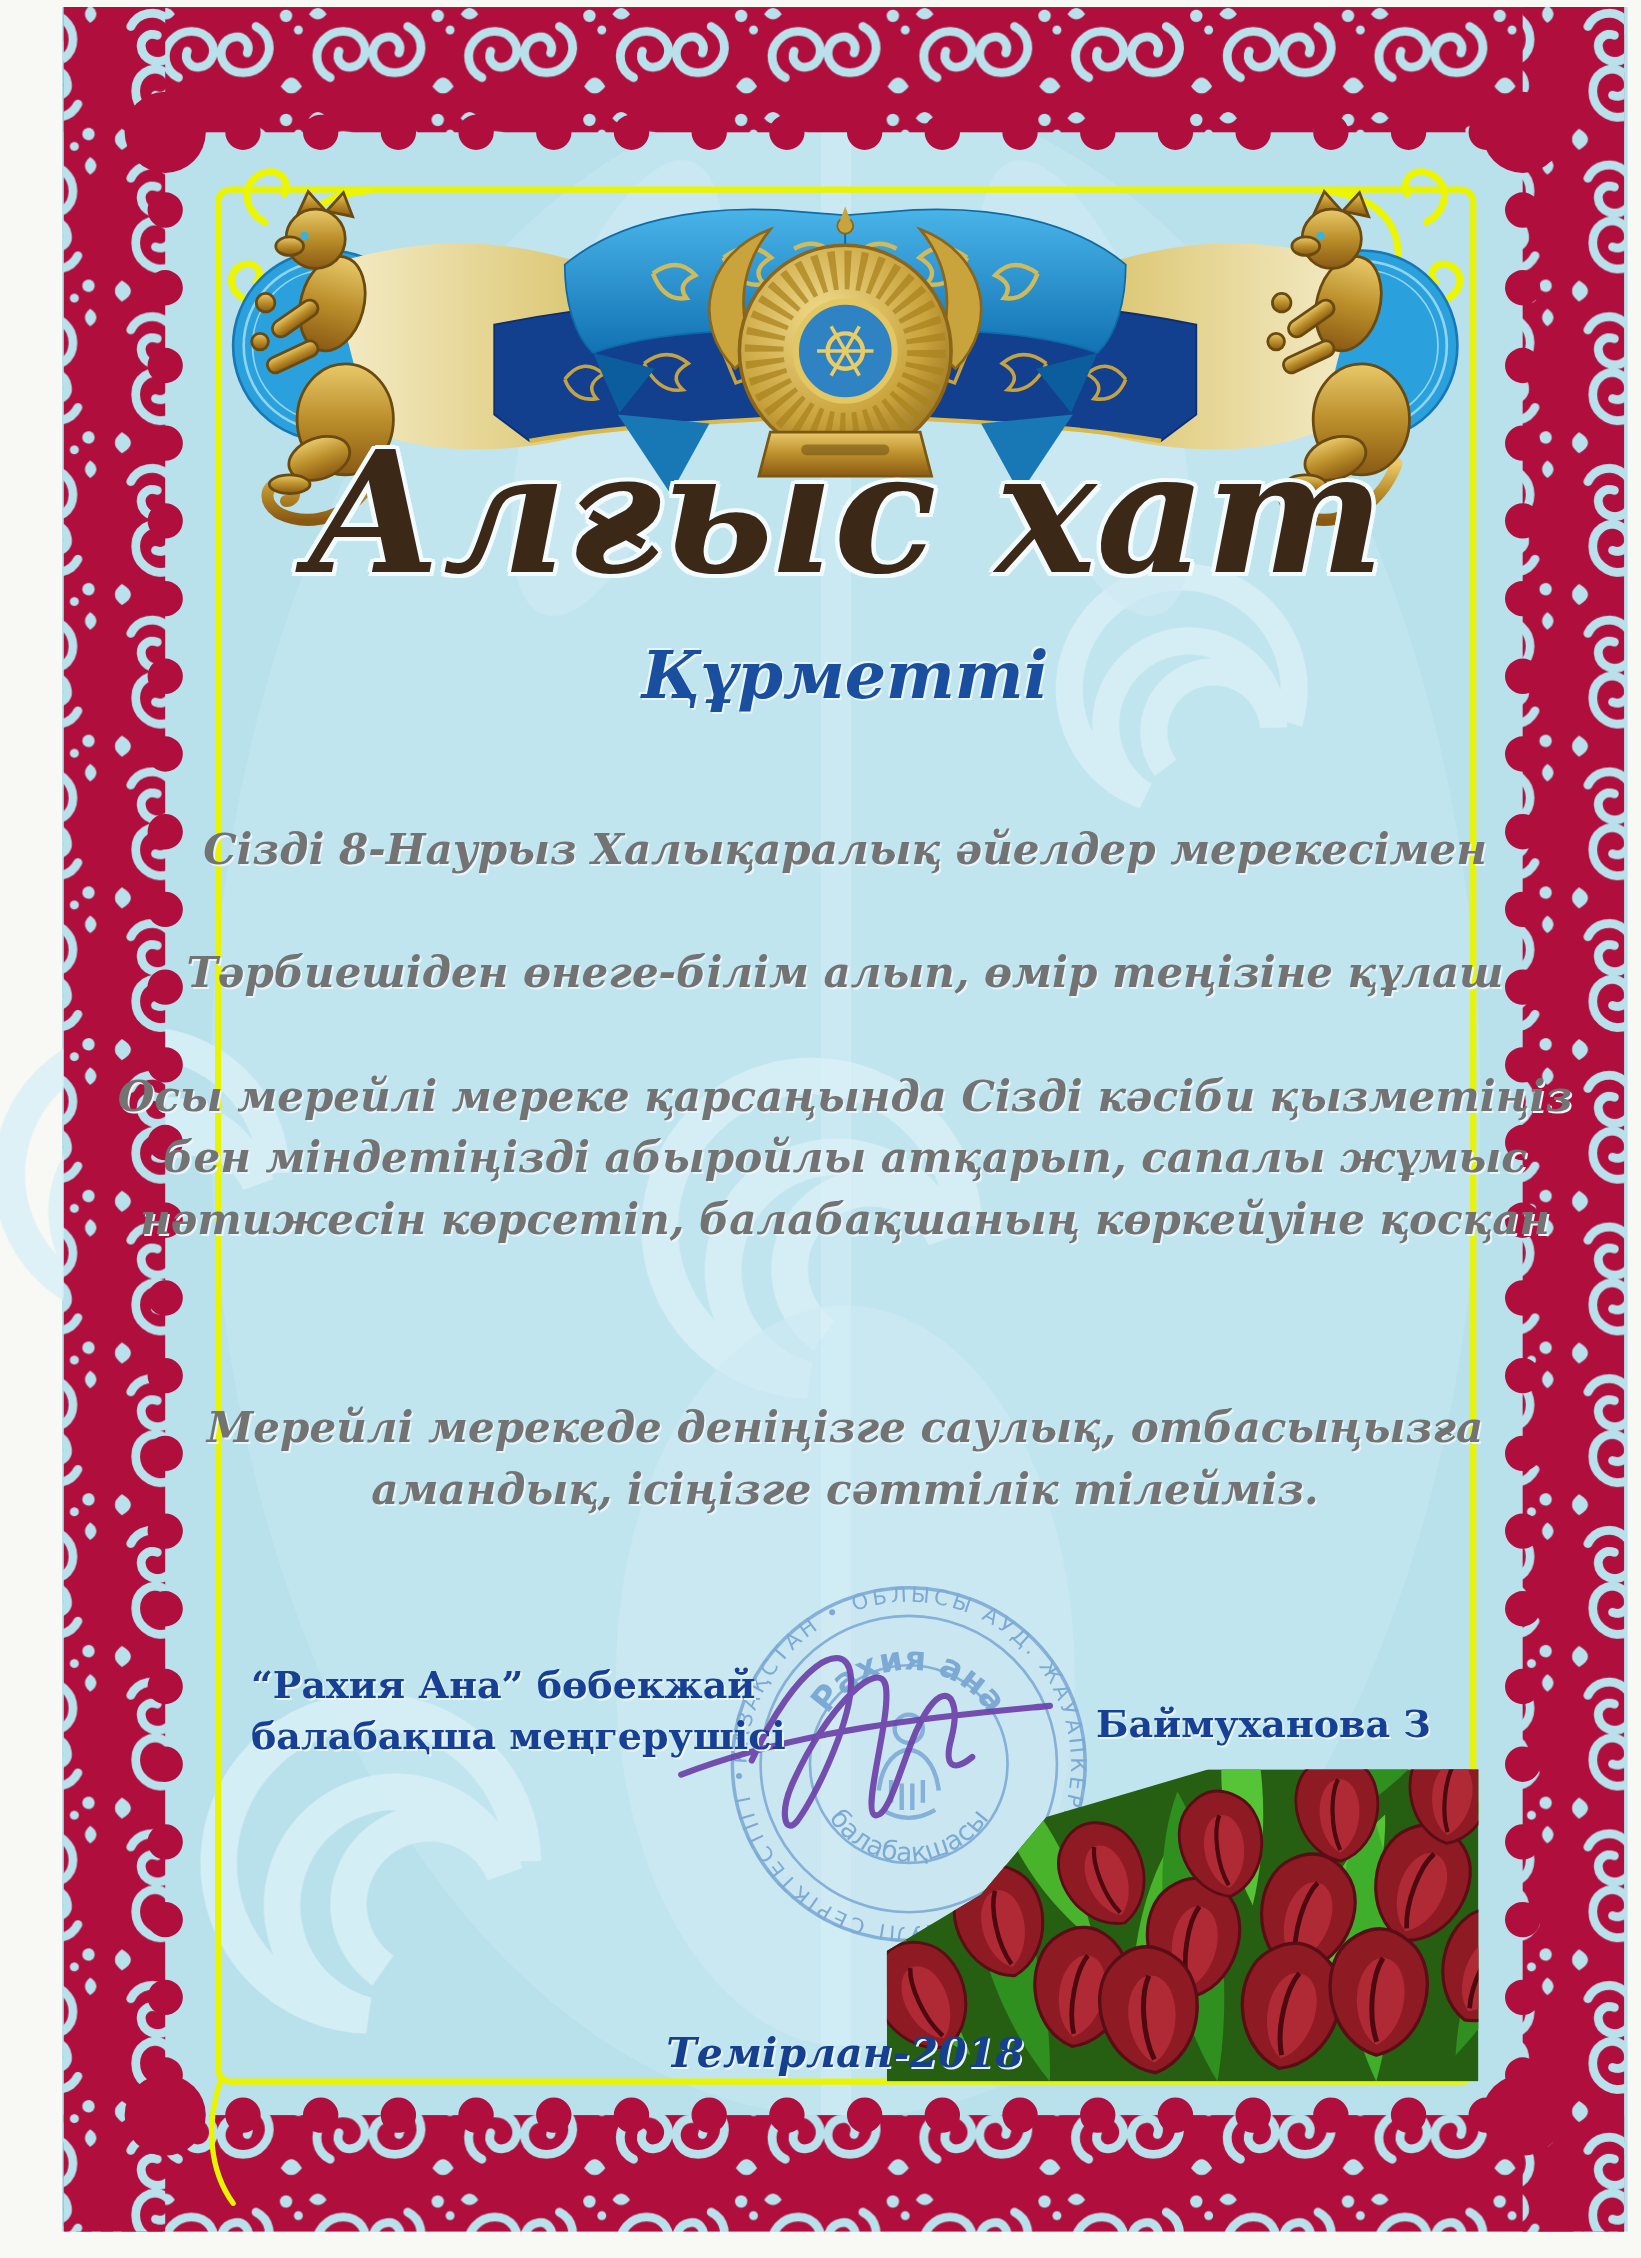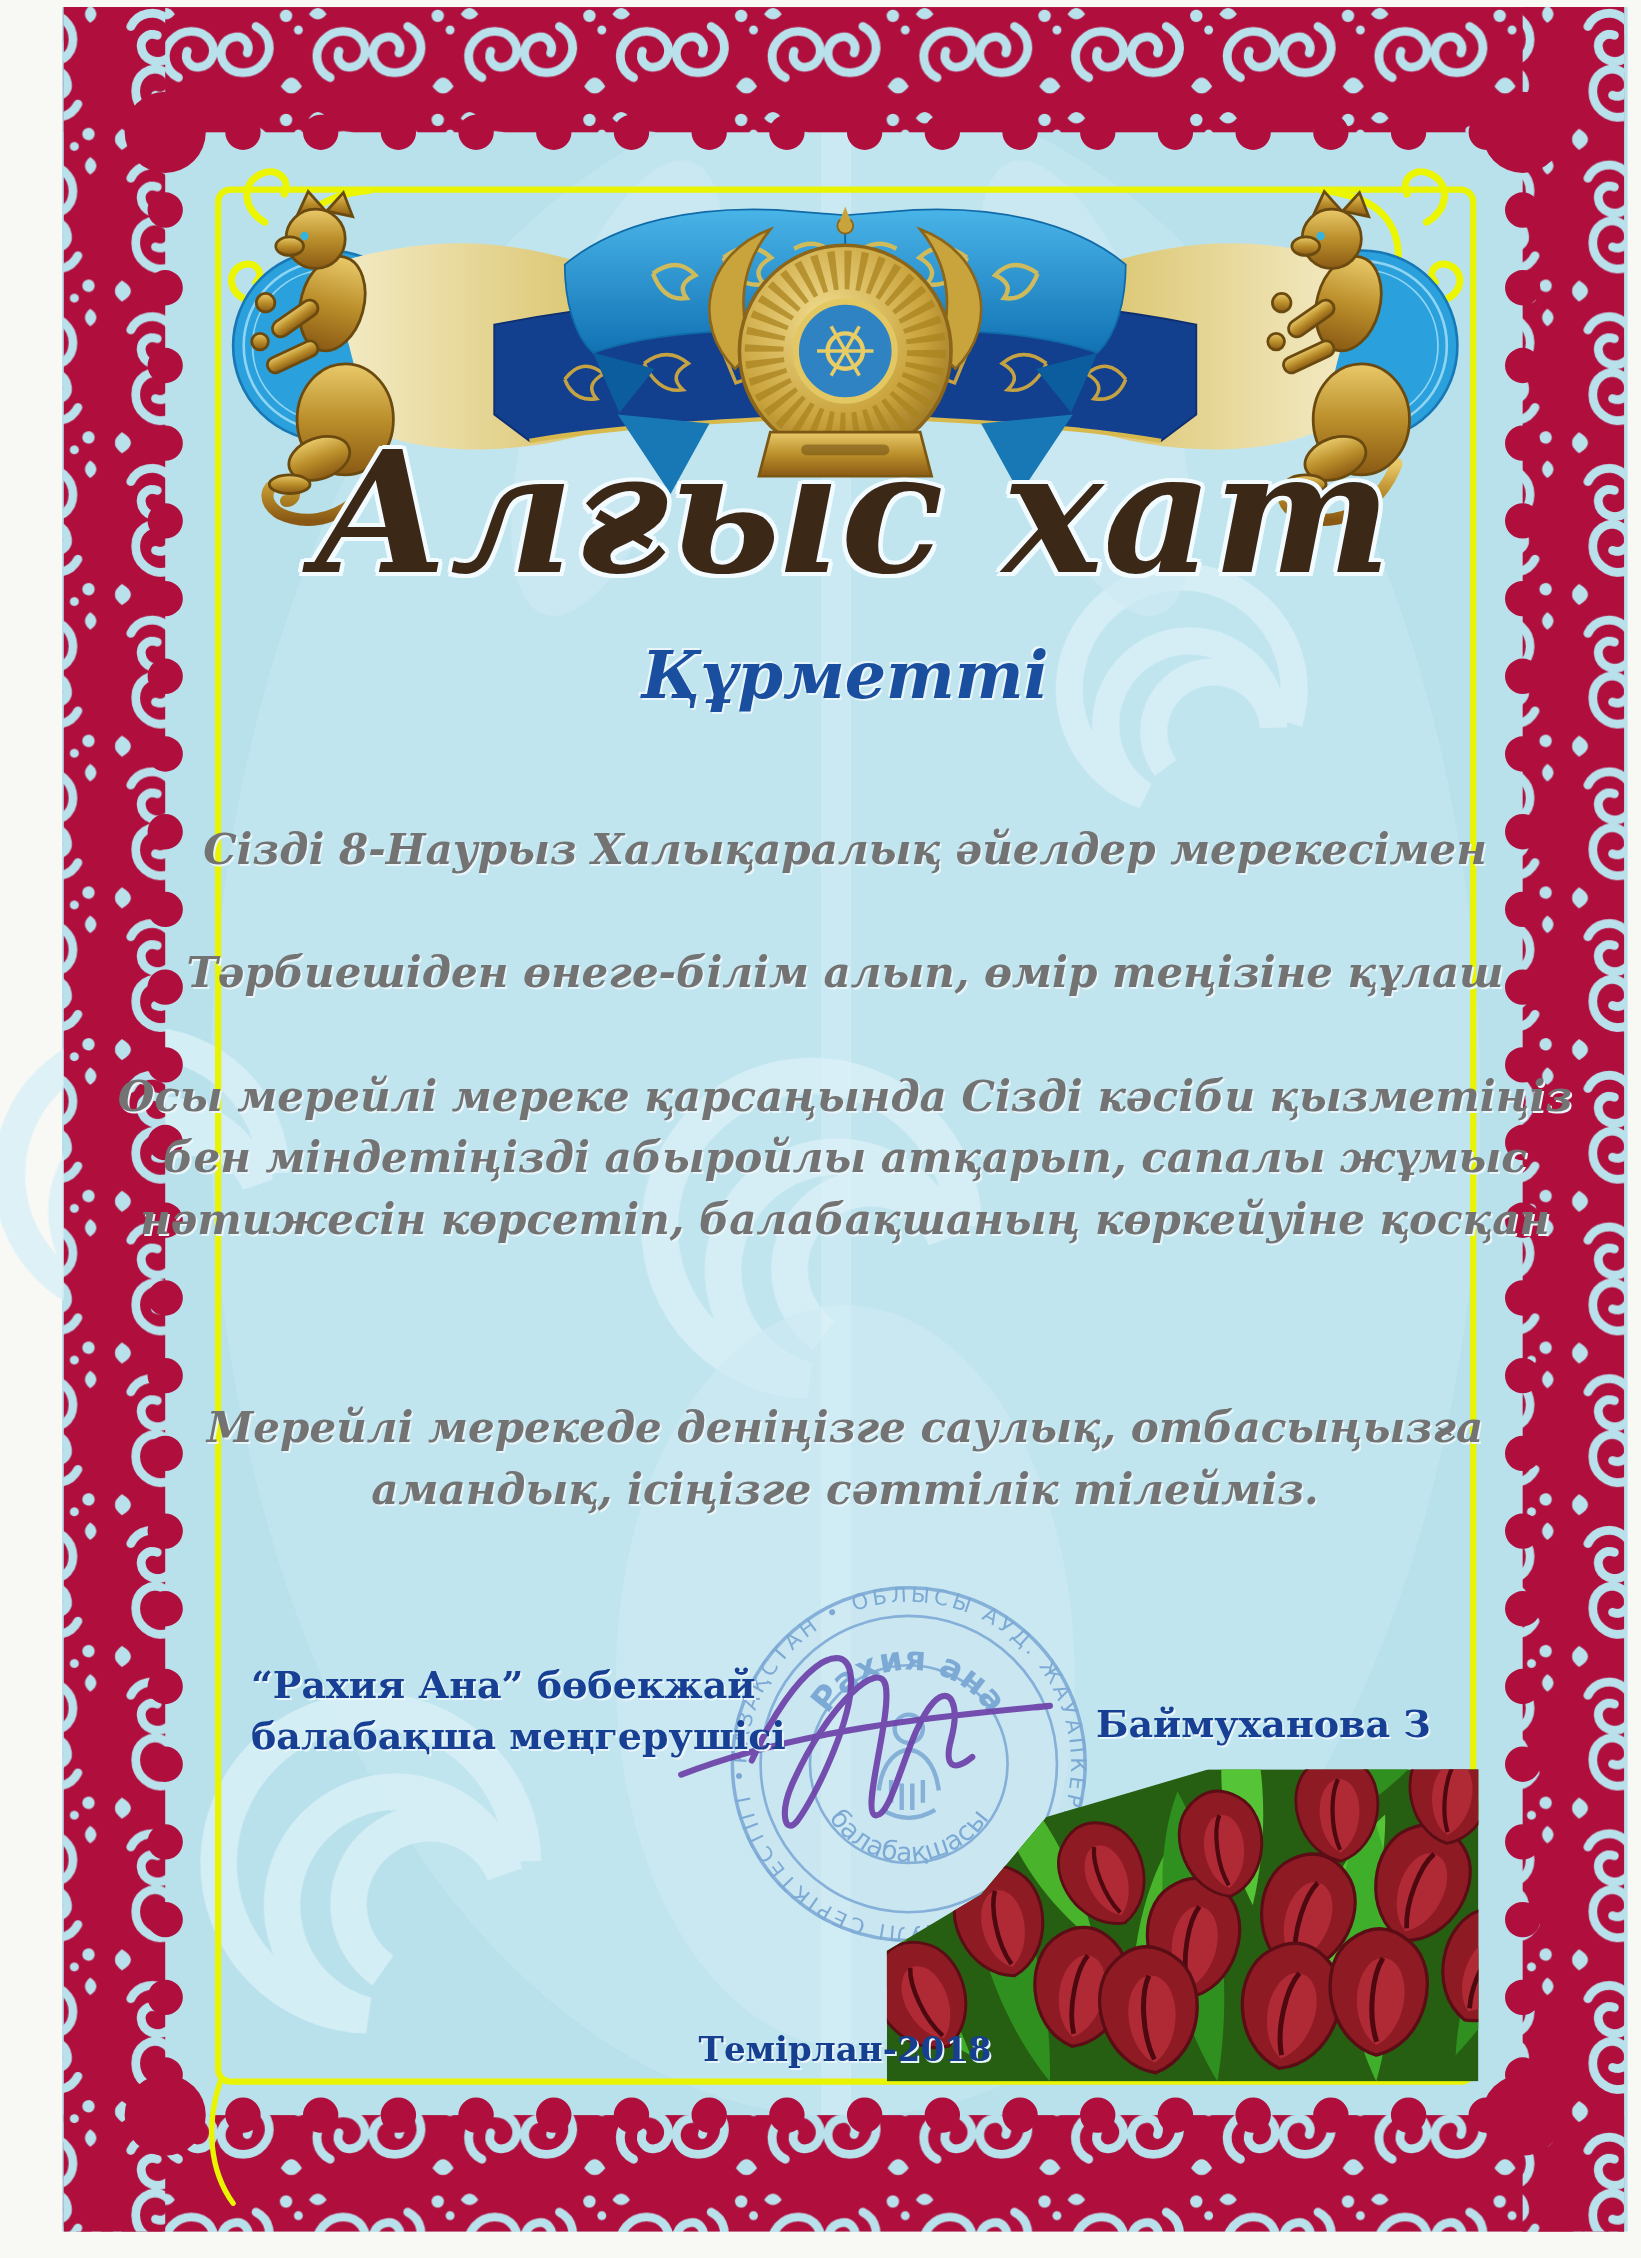--- a/index.html
+++ b/index.html
@@ -3,31 +3,31 @@
 <meta charset="utf-8">
 <style>
   html,body{margin:0;padding:0;background:#f8f8f4;}
   .stage{position:relative;width:1642px;height:2258px;overflow:hidden;
          font-family:"DejaVu Serif","Liberation Serif",serif;}
   .layer{position:absolute;left:0;top:0;}
   .ctext{position:absolute;left:845px;transform:translateX(-50%);
          white-space:nowrap;text-align:center;z-index:5;}
   .title{top:413px;font-size:169px;font-style:italic;font-weight:bold;color:#3b2817;
          text-shadow:-3.5px -3.5px 0 #f2fbff,3.5px -3.5px 0 #f2fbff,-3.5px 3.5px 0 #f2fbff,3.5px 3.5px 0 #f2fbff,
-                     0 4.4px 0 #f2fbff,0 -4.4px 0 #f2fbff,4.4px 0 0 #f2fbff,-4.4px 0 0 #f2fbff;margin-left:7px;}
+                     0 4.4px 0 #f2fbff,0 -4.4px 0 #f2fbff,4.4px 0 0 #f2fbff,-4.4px 0 0 #f2fbff;}
   .greeting{top:637px;font-size:65px;font-style:italic;font-weight:bold;color:#1a4fa0;
          text-shadow:1.8px 1.8px 0 #e8f5fa,-1.8px -1.8px 0 #e8f5fa;text-align:center;}
   .recipient{top:711px;font-size:51px;font-weight:bold;color:#9e1544;letter-spacing:2.6px;
          text-shadow:-2.6px -2.6px 0 #f2fbff,2.6px -2.6px 0 #f2fbff,-2.6px 2.6px 0 #f2fbff,2.6px 2.6px 0 #f2fbff;}
   .bodyline{font-size:42px;font-style:italic;font-weight:bold;color:#737373;
          text-shadow:1.8px 1.8px 0 #e8f5fa;margin-top:20px;}
   .signtext{position:absolute;font-size:38px;font-weight:bold;color:#173f93;z-index:5;
          text-shadow:1.8px 1.8px 0 #e8f5fa;white-space:nowrap;}
-  .footer{top:2029px;font-size:34px;font-weight:bold;color:#16408f;
-         text-shadow:1.8px 1.8px 0 #e8f5fa;}
+  .footer{top:2029px;font-size:41px;font-weight:bold;color:#16408f;
+         text-shadow:1.8px 1.8px 0 #e8f5fa;font-style:italic;}
   svg{display:block;}
 </style>
 </head>
 <body>
 
 <div class="stage">
 
 <svg class="layer" width="1642" height="2258" viewBox="0 0 1861 2560">
   <defs>
     <linearGradient id="goldGrad" x1="0" y1="0" x2="0" y2="1">

